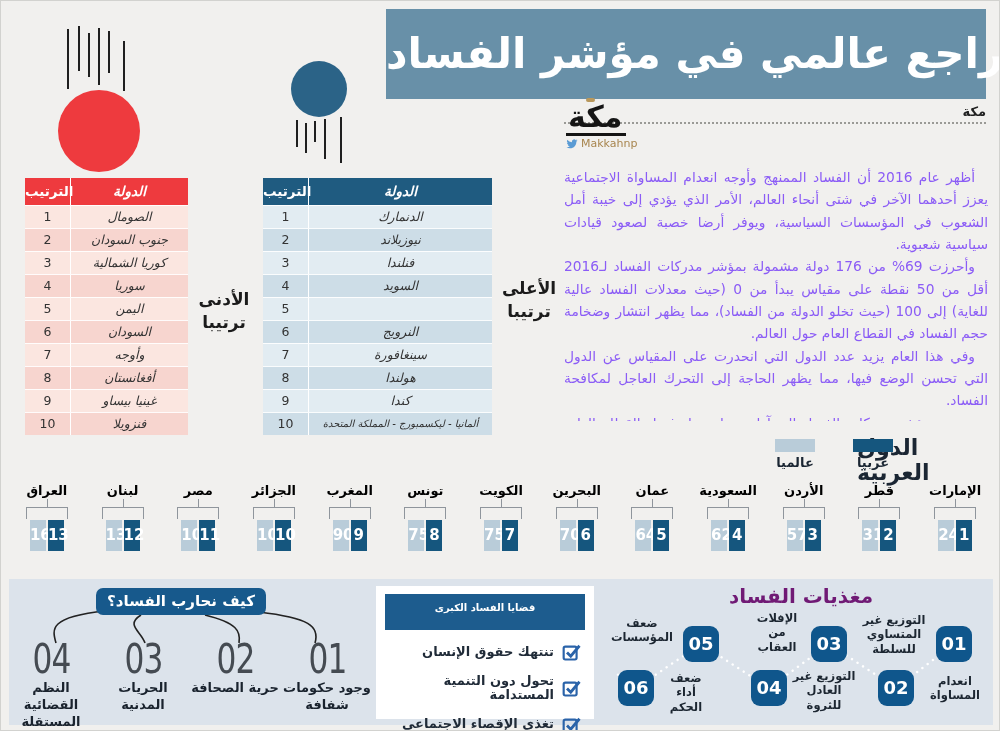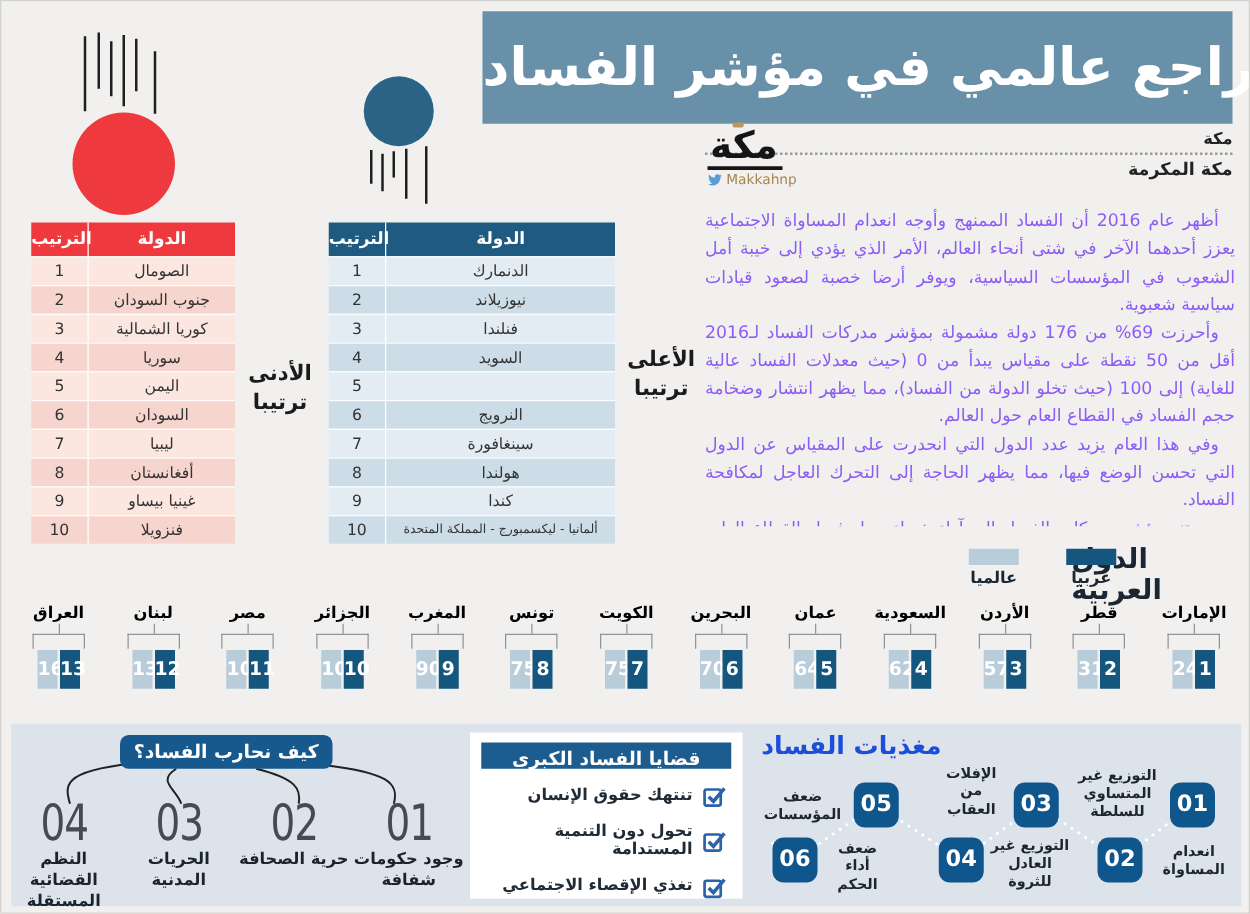--- a/index.html
+++ b/index.html
@@ -27,21 +27,21 @@
 
   
   .deco{position:absolute;left:0;top:0;}
 
   
   .rtable{position:absolute;top:177px;}
   .rtable .thead{display:flex;height:27px;color:#fff;font-weight:bold;font-size:13.5px;}
   .rtable .thead .tc{line-height:27px;}
   .tc{text-align:center;box-sizing:border-box;}
   .tc.rank{width:46px;border-right:1px solid #fff;flex:none;}
-  .tc.country{flex:1;}
+  .tc.country{flex:1;font-style:italic;}
   .trow{display:flex;height:22px;font-size:12.5px;color:#333;border-top:1px solid rgba(255,255,255,.9);}
   .trow .tc{line-height:22px;}
   .t-low{left:24px;width:163px;}
   .t-low .thead{background:#ee3a3e;}
   .t-low .trow:nth-child(odd){background:#fbe6e0;}
   .t-low .trow:nth-child(even){background:#f7d5cf;}
   .t-high{left:262px;width:229px;}
   .t-high .thead{background:#1f5b80;}
   .t-high .trow:nth-child(odd){background:#e2ecf2;}
   .t-high .trow:nth-child(even){background:#cdddе7;background:#cddde7;}
@@ -75,37 +75,37 @@
   .pill{position:absolute;left:87px;top:9px;width:170px;height:27px;background:#17598c;border-radius:7px;
         color:#fff;font-size:15px;font-weight:bold;text-align:center;line-height:27px;}
   .fight-curves{position:absolute;left:0;top:0;}
   .fitems{position:absolute;left:2px;top:61px;width:362px;display:flex;flex-direction:row-reverse;}
   .fitem{flex:1;display:flex;flex-direction:column;align-items:center;}
   .fnum{font-size:40px;line-height:.95;color:#454b52;transform:scaleX(.78);letter-spacing:-1px;display:inline-block;}
   .flabel{margin-top:2px;font-size:13px;font-weight:bold;color:#1a232e;text-align:center;line-height:1.3;width:92px;}
 
   
   .icard{position:absolute;left:367px;top:7px;width:218px;height:133px;background:#fff;direction:rtl;}
-  .ihead{margin:8px 9px 0;height:21px;background:#1d5c8e;color:#fff;font-size:15px;font-weight:bold;text-align:center;line-height:27px;}
+  .ihead{margin:8px 9px 0;height:36px;background:#1d5c8e;color:#fff;font-size:10px;font-weight:bold;text-align:center;line-height:27px;}
   .irow{display:flex;align-items:center;gap:8px;padding-right:12px;margin-top:12px;}
   .chk{width:20px;height:20px;flex:none;display:block;}
   .itext{font-size:13px;font-weight:bold;color:#202b38;line-height:1.1;}
 
   
   .feeders{position:absolute;left:600px;top:0;width:384px;height:146px;}
-  .ftitle{position:absolute;left:0;top:5px;width:100%;text-align:left;font-size:20px;font-weight:bold;color:#1d4ed8;}
+  .ftitle{position:absolute;left:0;top:5px;width:100%;text-align:center;font-size:20px;font-weight:bold;color:#701a75;}
   .fdots{position:absolute;left:0;top:0;}
   .fsq{position:absolute;width:36px;height:36px;background:#0f568c;border-radius:9px;color:#fff;font-size:18px;font-weight:bold;
        text-align:center;line-height:36px;}
   .flbl{position:absolute;font-size:11.5px;font-weight:bold;color:#1c2631;text-align:center;line-height:1.25;}
   .fq1{left:327px;top:47px;} .fl1{left:248px;top:34px;width:74px;}
   .fq2{left:269px;top:91px;} .fl2{left:313px;top:95px;width:66px;}
   .fq3{left:202px;top:47px;} .fl3{left:138px;top:32px;width:60px;}
   .fq4{left:142px;top:91px;} .fl4{left:183px;top:90px;width:64px;}
-  .fq5{left:74px;top:47px;}  .fl5{left:-2px;top:51px;width:70px;}
+  .fq5{left:74px;top:47px;}  .fl5{left:-2px;top:37px;width:70px;}
   .fq6{left:9px;top:91px;}   .fl6{left:52px;top:92px;width:50px;}
 </style>
 </head>
 <body>
 
 <div class="page">
 
   <svg class="deco" width="400" height="180">
     <g stroke="#1f1f1f" stroke-width="2">
       <line x1="67" y1="28" x2="67" y2="88"></line>
@@ -124,21 +124,20 @@
       <line x1="324" y1="118" x2="324" y2="158"></line>
       <line x1="340" y1="116" x2="340" y2="162"></line>
     </g>
   </svg>
 
   <div class="banner">تراجع عالمي في مؤشر الفساد</div>
 
   <div class="byline">
     <div class="src">مكة</div>
     <div class="sep"></div>
-    <div class="loc">مكة المكرمة</div>
     <div class="paper-logo">
       <span class="mk">مكة</span><i style="position:absolute;left:20px;top:-2px;width:9px;height:4px;background:#b9985c;border-radius:2px;"></i>
       <div class="tw-row">
         <svg width="12" height="12" viewBox="0 0 24 24">
           <path fill="#5a9bd4" d="M23 4.9c-.8.4-1.7.7-2.6.8a4.5 4.5 0 0 0 2-2.5c-.9.5-1.9.9-2.9 1.1a4.5 4.5 0 0 0-7.7 4.1A12.8 12.8 0 0 1 2.5 3.6a4.5 4.5 0 0 0 1.4 6 4.4 4.4 0 0 1-2-.6v.1c0 2.2 1.5 4 3.6 4.4a4.5 4.5 0 0 1-2 .1 4.5 4.5 0 0 0 4.2 3.1A9 9 0 0 1 1 18.6a12.7 12.7 0 0 0 6.9 2c8.3 0 12.8-6.9 12.8-12.8v-.6c.9-.6 1.6-1.4 2.3-2.3z"></path>
         </svg>
         <span>Makkahnp</span>
       </div>
     </div>
   </div>
@@ -176,21 +175,21 @@
         <div class="trow">
         <span class="tc rank">5</span>
         <span class="tc country">اليمن</span>
       </div>
         <div class="trow">
         <span class="tc rank">6</span>
         <span class="tc country">السودان</span>
       </div>
         <div class="trow">
         <span class="tc rank">7</span>
-        <span class="tc country">ليبيا</span>
+        <span class="tc country">وأوجه</span>
       </div>
         <div class="trow">
         <span class="tc rank">8</span>
         <span class="tc country">أفغانستان</span>
       </div>
         <div class="trow">
         <span class="tc rank">9</span>
         <span class="tc country">غينيا بيساو</span>
       </div>
         <div class="trow">

